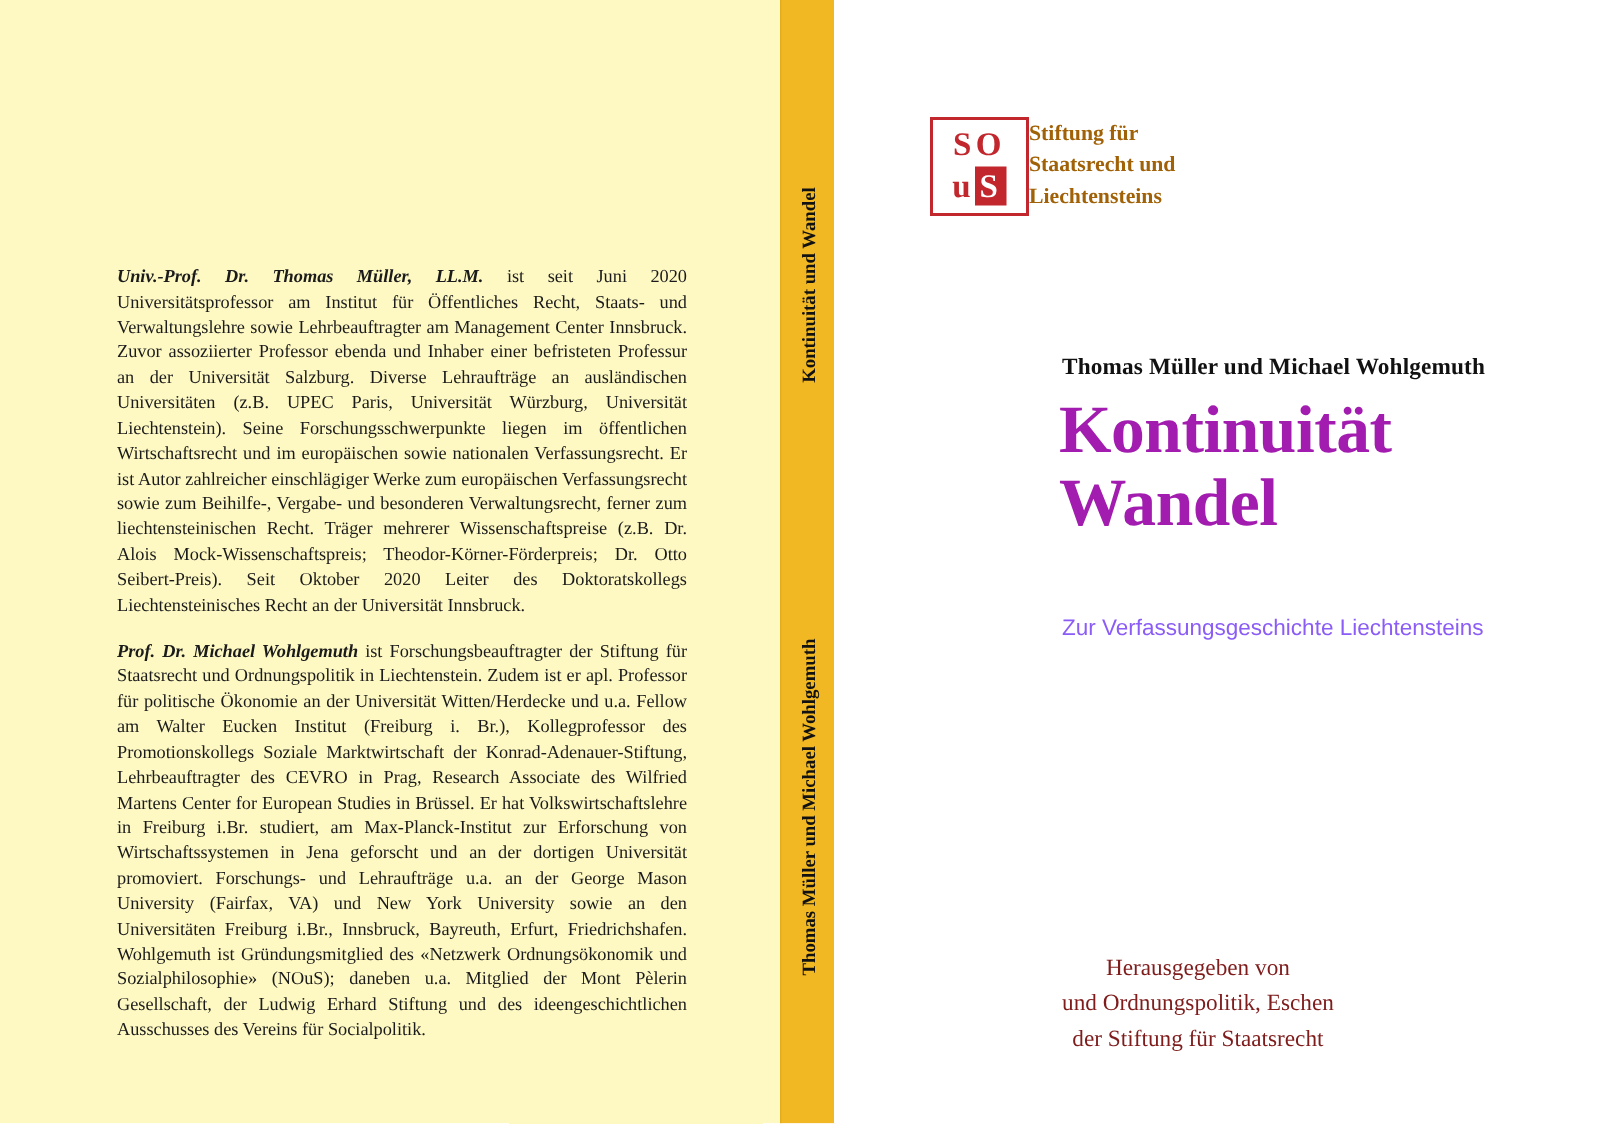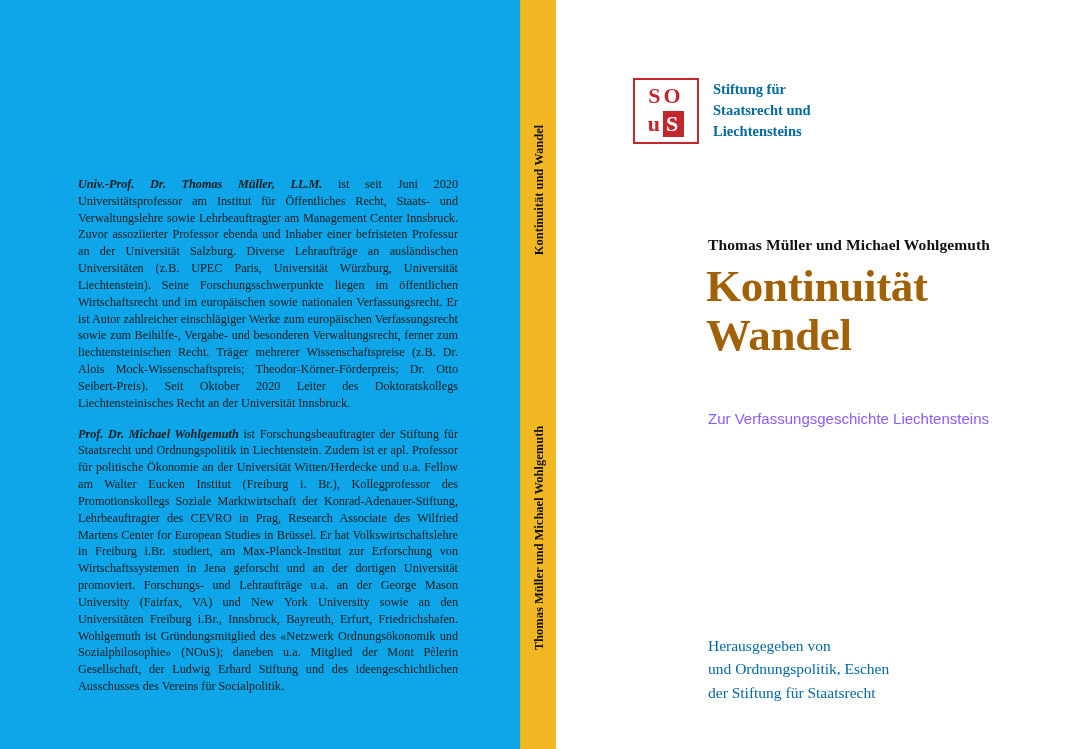--- a/index.html
+++ b/index.html
@@ -16,21 +16,21 @@
     font-family: "Liberation Serif", serif;
   }
 
   
   .back-cover {
     position: absolute;
     left: 0;
     top: 0;
     width: 520px;
     height: 749px;
-    background: #0ea5e9;
+    background: #fef9c3;
   }
   .blurb {
     position: absolute;
     left: 78px;
     top: 176px;
     width: 380px;
     font-family: "Liberation Serif", serif;
     font-size: 12.2px;
     line-height: 1.38;
     color: #1b1b1b;
@@ -87,21 +87,21 @@
     left: 556px;
     top: 0;
     width: 512px;
     height: 749px;
     background: #ffffff;
   }
 
   
   .logo {
     position: absolute;
-    left: 77px;
+    left: 64px;
     top: 78px;
     display: flex;
     align-items: flex-start;
   }
   .logo-mark {
     width: 62px;
     height: 62px;
     background: #ffffff;
     border: 2.5px solid #c1272d;
     position: relative;
@@ -132,26 +132,25 @@
     color: #c1272d;
   }
   .logo-mark .lm-u  { color: #c1272d; }
   .logo-mark .lm-s2 {
     background: #c1272d;
     color: #ffffff;
     display: inline-block;
     padding: 0 3px;
   }
   .logo-text {
-    margin-left: 14px;
     font-family: "Liberation Serif", serif;
     font-weight: bold;
     font-size: 14.5px;
     line-height: 1.45;
-    color: #0369a1;
+    color: #a16207;
     padding-top: 1px;
   }
 
   
   .authors-line {
     position: absolute;
     left: 152px;
     top: 236px;
     font-family: "Liberation Serif", serif;
     font-weight: bold;
@@ -161,39 +160,40 @@
   }
   .main-title {
     position: absolute;
     left: 150px;
     top: 262px;
     width: 350px;
     font-family: "Liberation Serif", serif;
     font-weight: bold;
     font-size: 45px;
     line-height: 1.08;
-    color: #a16207;
+    color: #a21caf;
     letter-spacing: -0.3px;
   }
   .subtitle {
     position: absolute;
     left: 152px;
     top: 410px;
     font-family: "Liberation Sans", sans-serif;
     font-size: 15px;
     color: #8b5cf6;
   }
   .publisher {
     position: absolute;
     left: 152px;
     top: 634px;
     font-family: "Liberation Serif", serif;
     font-size: 15.5px;
     line-height: 1.5;
-    color: #0369a1;
+    color: #7f1d1d;
+    text-align: center;
   }
   .publisher div { white-space: nowrap; }
 </style>
 </head>
 <body>
 
 <div id="page">
 
   <div class="back-cover">
     <div class="blurb">

